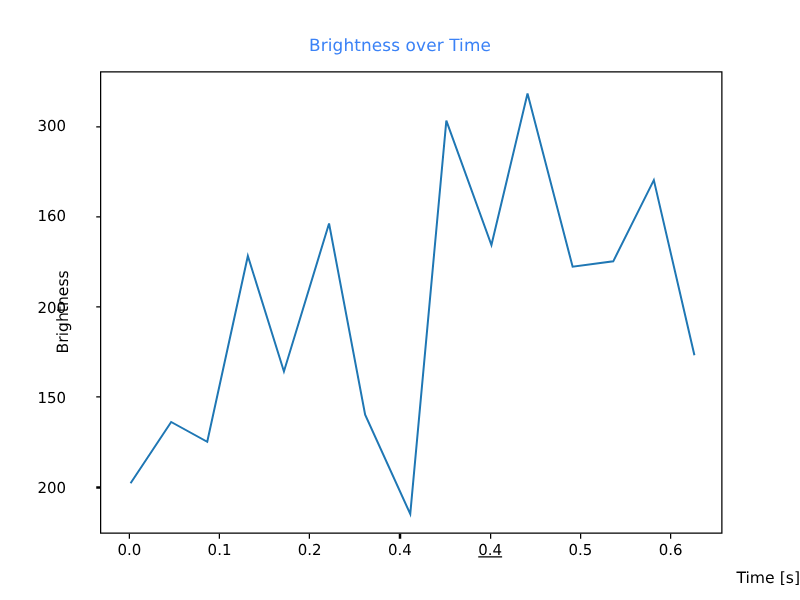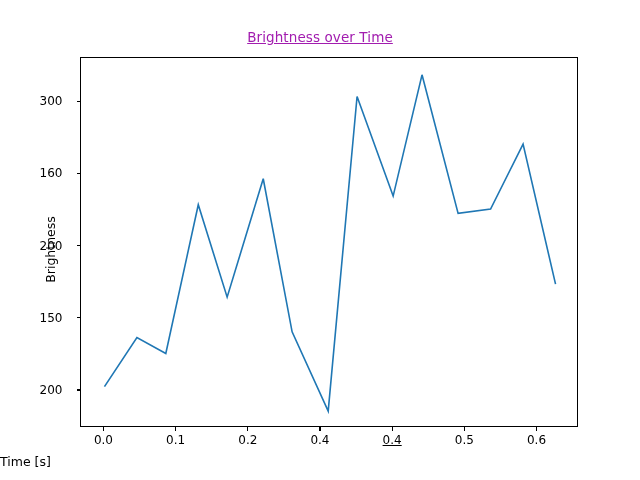--- a/index.html
+++ b/index.html
@@ -19,23 +19,22 @@
     height: 480px;
     background: #ffffff;
   }
   #chart-title {
     position: absolute;
     left: 0;
     top: 29px;
     width: 640px;
     text-align: center;
     font-size: 13.5px;
-    color: #a21caf;
+    color: #3b82f6;
     letter-spacing: 0.1px;
-    text-decoration: underline;
   }
   
   #axes-frame {
     position: absolute;
     left: 80px;
     top: 57px;
     width: 498px;
     height: 370px;
     border: 1.1px solid #000000;
     box-sizing: border-box;
@@ -54,40 +53,40 @@
     font-size: 12px;
     color: #000000;
     white-space: nowrap;
     text-align: center;
   }
   .xtick-label {
     transform: translateX(-50%);
   }
   .ytick-label {
     transform: translateY(-50%);
-    text-align: center;
+    text-align: left;
   }
   .tick-mark {
     position: absolute;
     background: #000000;
   }
   .xtick-mark {
     width: 1.1px;
     height: 3.5px;
   }
   .ytick-mark {
     width: 3.5px;
     height: 1.1px;
   }
   #xlabel {
     position: absolute;
     left: 0;
     top: 454px;
     width: 640px;
-    text-align: left;
+    text-align: right;
     font-size: 12.5px;
     color: #000000;
   }
   #ylabel {
     position: absolute;
     left: -10px;
     top: 242px;
     width: 120px;
     text-align: center;
     font-size: 12.5px;

